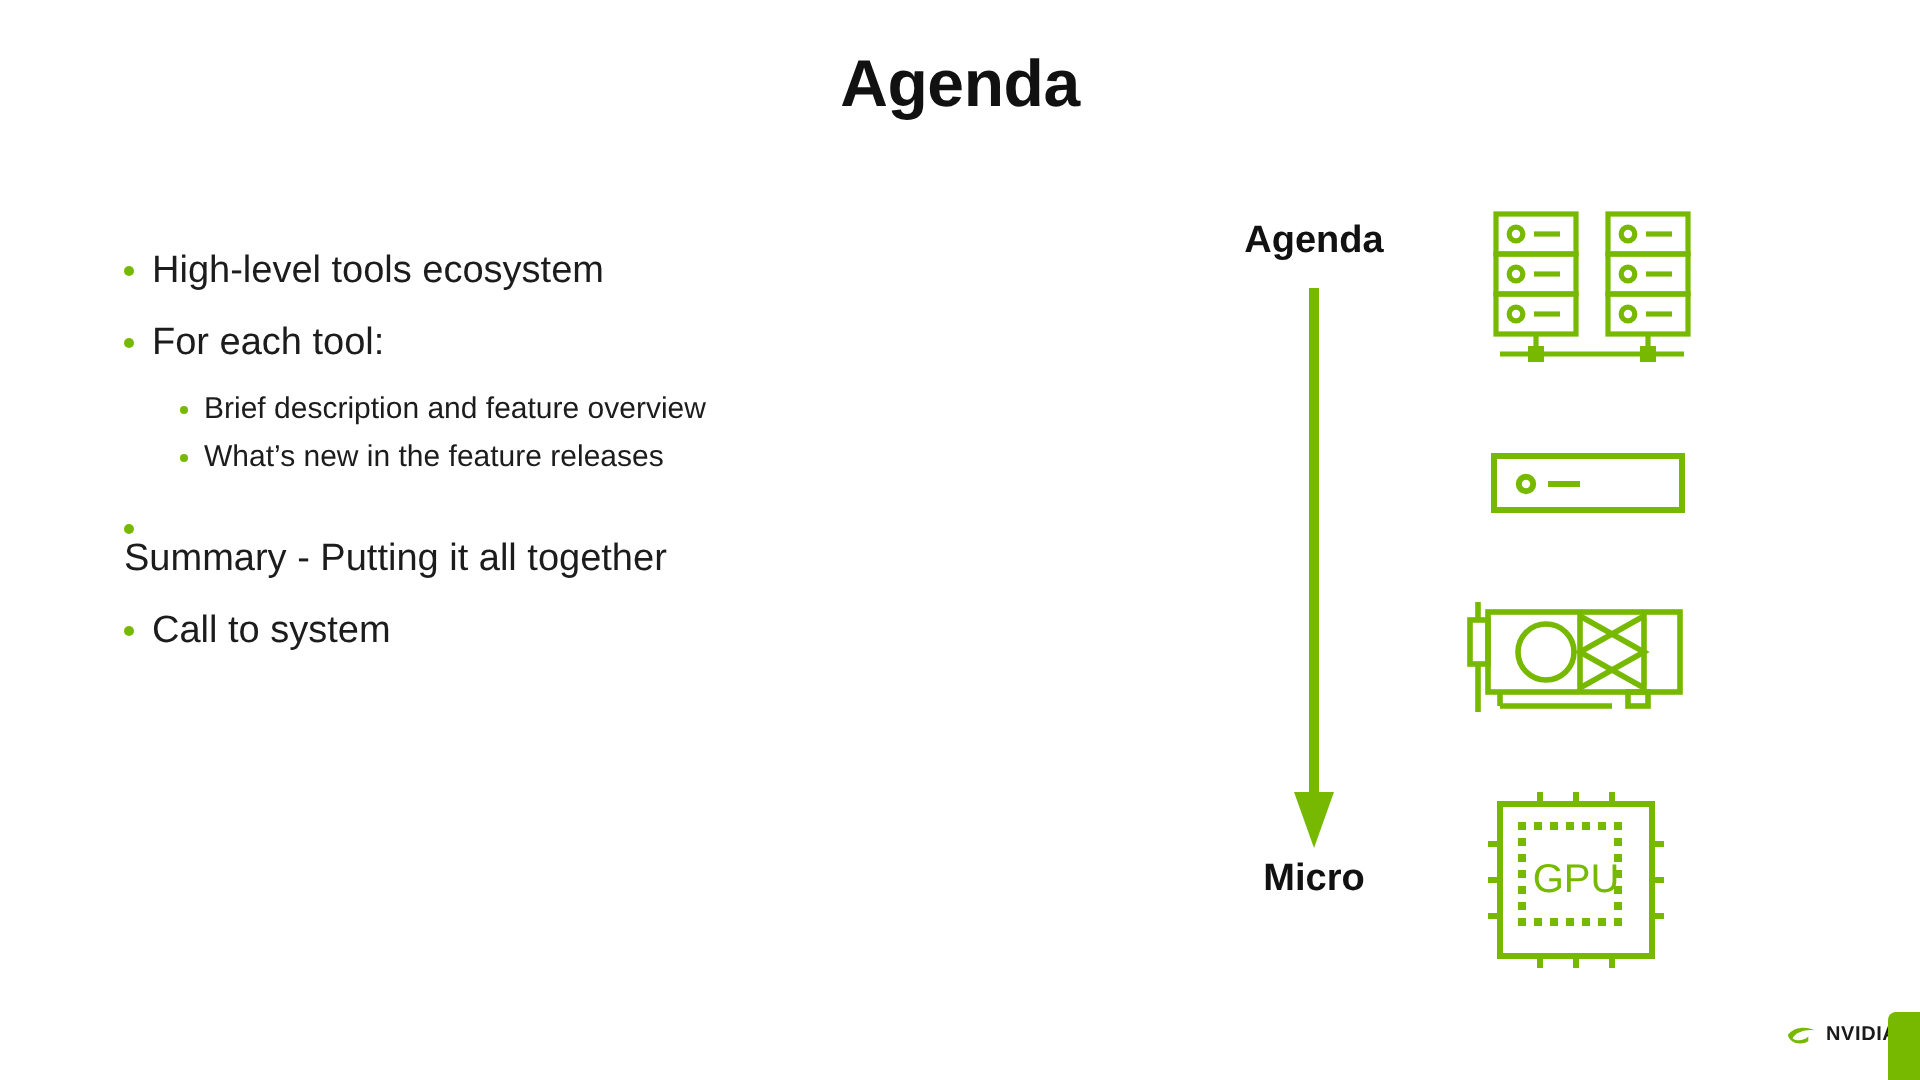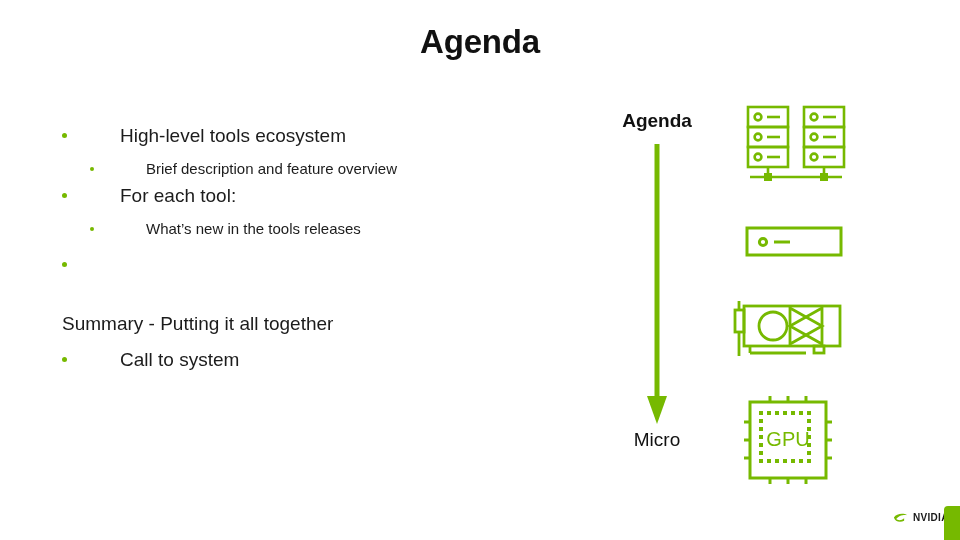--- a/index.html
+++ b/index.html
@@ -39,21 +39,20 @@
   .bullets {
     position: absolute;
     left: 62px;
     top: 123px;
     width: 470px;
   }
   .bullet-row {
     display: flex;
     align-items: flex-start;
     margin-bottom: 11px;
-    gap: 44px;
   }
   .bullet-row.sub {
     margin-left: 28px;
     margin-bottom: 5px;
   }
   .dot {
     flex: 0 0 auto;
     width: 5px;
     height: 5px;
     border-radius: 50%;
@@ -90,21 +89,21 @@
     font-weight: bold;
     color: #111111;
   }
   .micro-label {
     position: absolute;
     left: 598px;
     top: 429px;
     width: 118px;
     text-align: center;
     font-size: 19px;
-    font-weight: normal;
+    font-weight: bold;
     color: #111111;
   }
   .arrow {
     position: absolute;
     left: 637px;
     top: 144px;
     width: 40px;
     height: 280px;
   }
   .icon-stack { position: absolute; }
@@ -145,33 +144,33 @@
 
   <div class="title">Agenda</div>
 
   <div class="bullets">
 
     <div class="bullet-row">
       <span class="dot"></span>
       <span class="btext">High-level tools ecosystem</span>
     </div>
 
+    <div class="bullet-row">
+      <span class="dot"></span>
+      <span class="btext">For each tool:</span>
+    </div>
+
     <div class="bullet-row sub">
       <span class="dot"></span>
       <span class="btext">Brief description and feature overview</span>
     </div>
 
-    <div class="bullet-row">
-      <span class="dot"></span>
-      <span class="btext">For each tool:</span>
-    </div>
-
     <div class="bullet-row sub">
       <span class="dot"></span>
-      <span class="btext">What’s new in the tools releases</span>
+      <span class="btext">What’s new in the feature releases</span>
     </div>
 
 
     <div class="bullet-row gap-top">
       <span class="dot"></span>
       <span class="btext">Summary - Putting it all together</span>
     </div>
 
     <div class="bullet-row">
       <span class="dot"></span>

